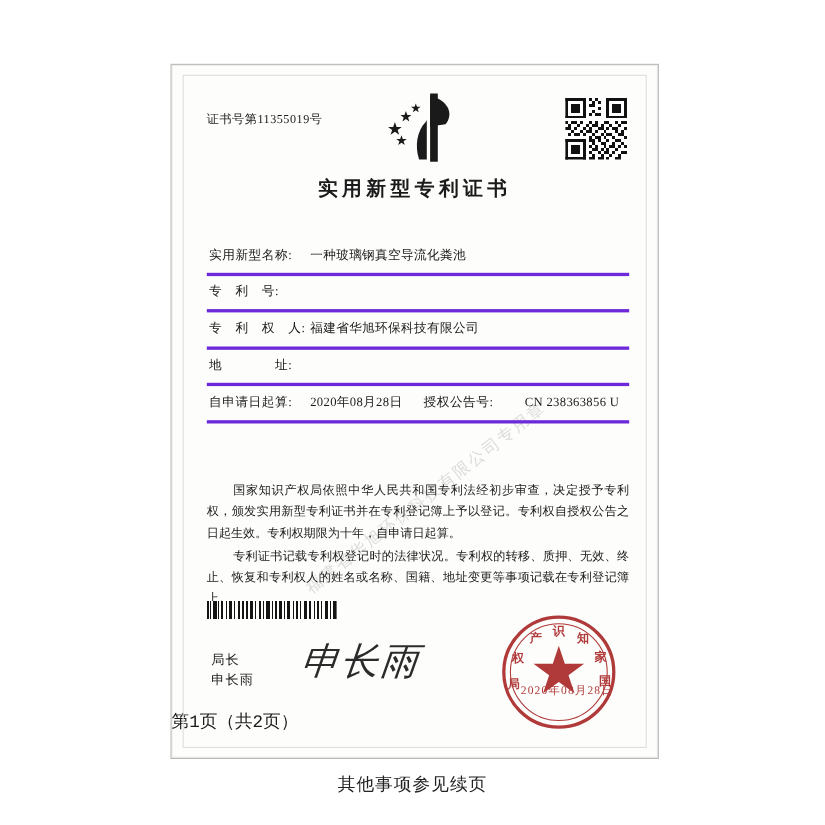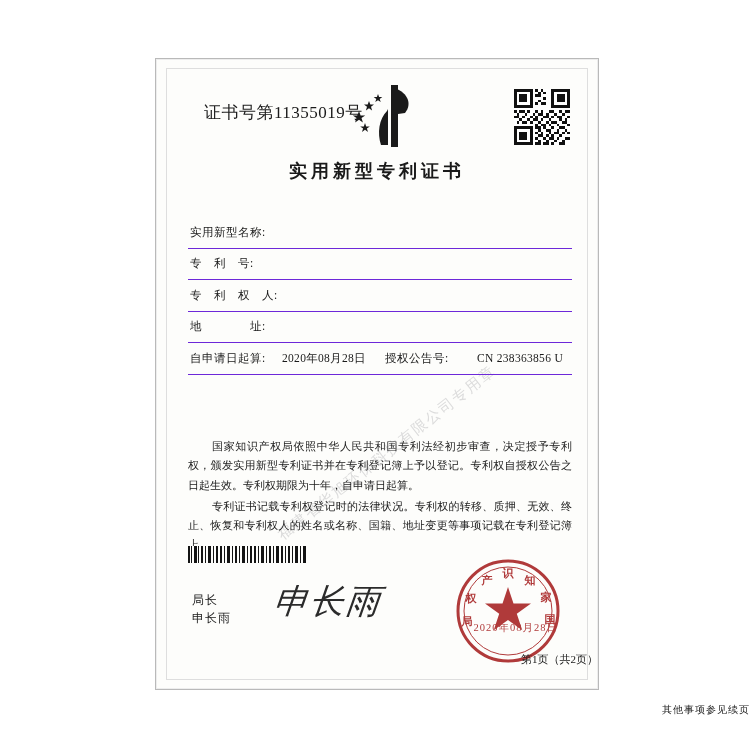--- a/index.html
+++ b/index.html
@@ -36,22 +36,22 @@
     font-size:15px;
     letter-spacing:2px;
     transform:rotate(-38deg);
     transform-origin:left top;
     white-space:nowrap;
     pointer-events:none;
   }
 
   
   .cert-no{
-    position:absolute;left:48px;top:42px;
-    font-size:17px;letter-spacing:.5px;
+    position:absolute;left:32px;top:42px;
+    font-size:11px;letter-spacing:.5px;
     font-family:"Liberation Serif", serif;
   }
   
   .emblem{
     position:absolute;left:195px;top:22px;width:74px;height:70px;
   }
   
   .qr{
     position:absolute;right:28px;top:30px;width:56px;height:56px;
   }
@@ -69,21 +69,21 @@
   
   .fields{
     position:absolute;left:32px;right:26px;top:158px;
     font-size:11.5px;
     font-family:"Liberation Serif", serif;
   }
   .frow{
     display:flex;
     align-items:flex-start;
     padding:7.5px 0 7.5px 2px;
-    border-bottom:1px solid #6d28d9;
+    border-bottom:3px solid #6d28d9;
     line-height:1.35;
   }
   .flabel{width:92px;flex:none;letter-spacing:.5px;}
   .fvalue{flex:1;letter-spacing:.3px;}
   .frow.two .half{display:flex;flex:1;}
   .frow.two .half .flabel{width:92px;}
   .frow.two .right{margin-left:8px;}
 
   
   .body-text{
@@ -127,27 +127,27 @@
   .seal-date{
     position:absolute;right:40px;top:562px;
     font-size:10.5px;
     color:#b03a3a;
     letter-spacing:1px;
     font-family:"Liberation Serif", serif;
   }
 
   .page-no{
     position:absolute;left:0;right:0;bottom:22px;
-    text-align:right;font-size:11px;
-    font-family:Liberation Serif, serif;
+    text-align:left;font-size:16px;
+    font-family:Liberation Mono, monospace;
   }
 
   .footnote{
     position:absolute;left:0;right:0;top:703px;
-    text-align:right;font-size:10px;
+    text-align:center;font-size:16px;
     font-family:Liberation Sans, sans-serif;
     color:#222;
     letter-spacing:1px;
   }
 </style>
 </head>
 <body>
 
 <div id="certificate">
 
@@ -272,26 +272,28 @@
           <rect x="17" y="20" width="2" height="1"></rect>
       </g>
     </svg>
   </div>
 
   <div class="title">实用新型专利证书</div>
 
   <div class="fields">
     <div class="frow">
       <div class="flabel">实用新型名称:</div>
+      <div class="fvalue">一种玻璃钢真空导流化粪池</div>
     </div>
     <div class="frow">
       <div class="flabel">专　利　号:</div>
     </div>
     <div class="frow">
       <div class="flabel">专　利　权　人:</div>
+      <div class="fvalue">福建省华旭环保科技有限公司</div>
     </div>
     <div class="frow">
       <div class="flabel">地　　　　址:</div>
     </div>
     <div class="frow two">
       <div class="half">
         <div class="flabel">自申请日起算:</div>
         <div class="fvalue">2020年08月28日</div>
       </div>
       <div class="half right">

